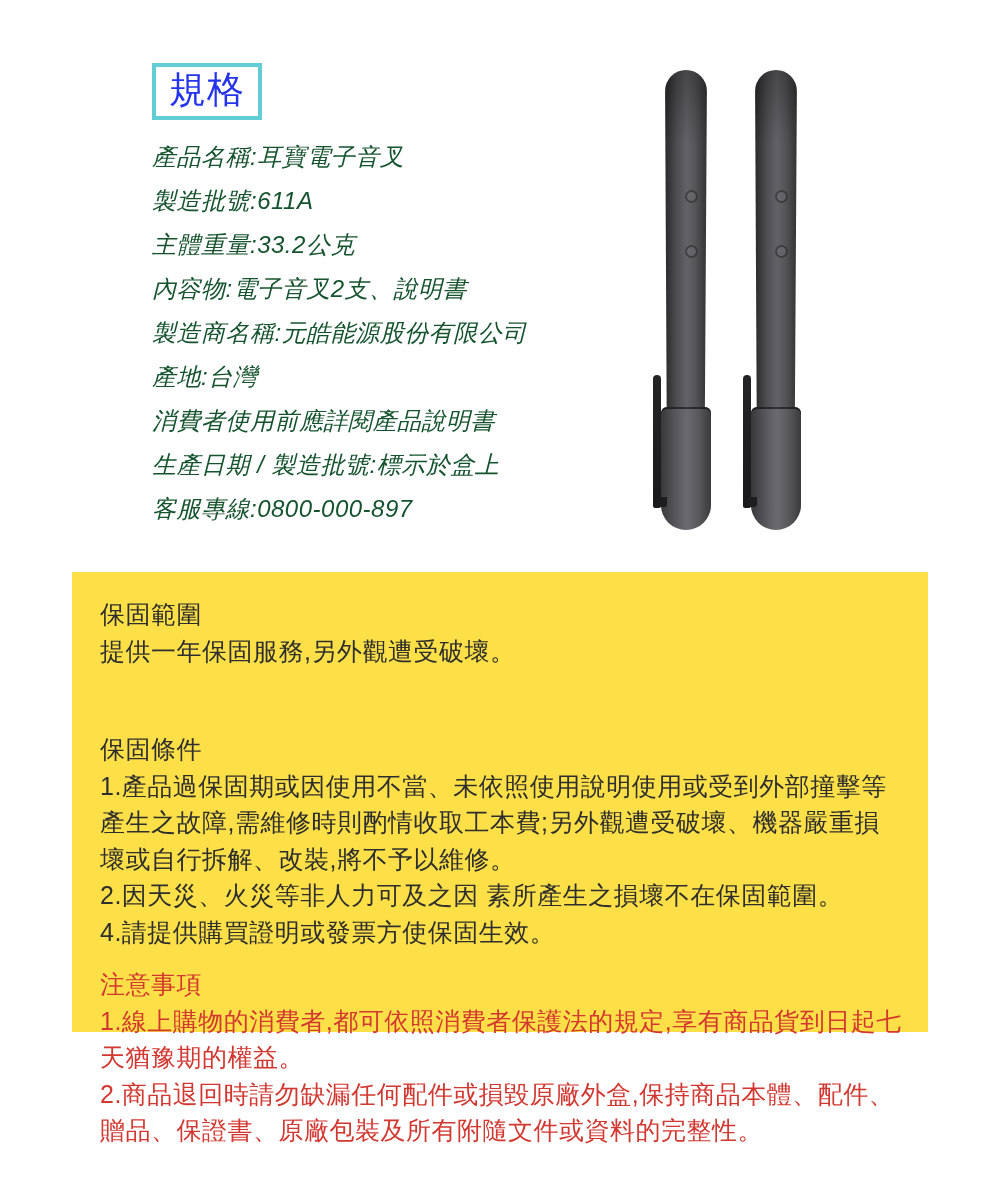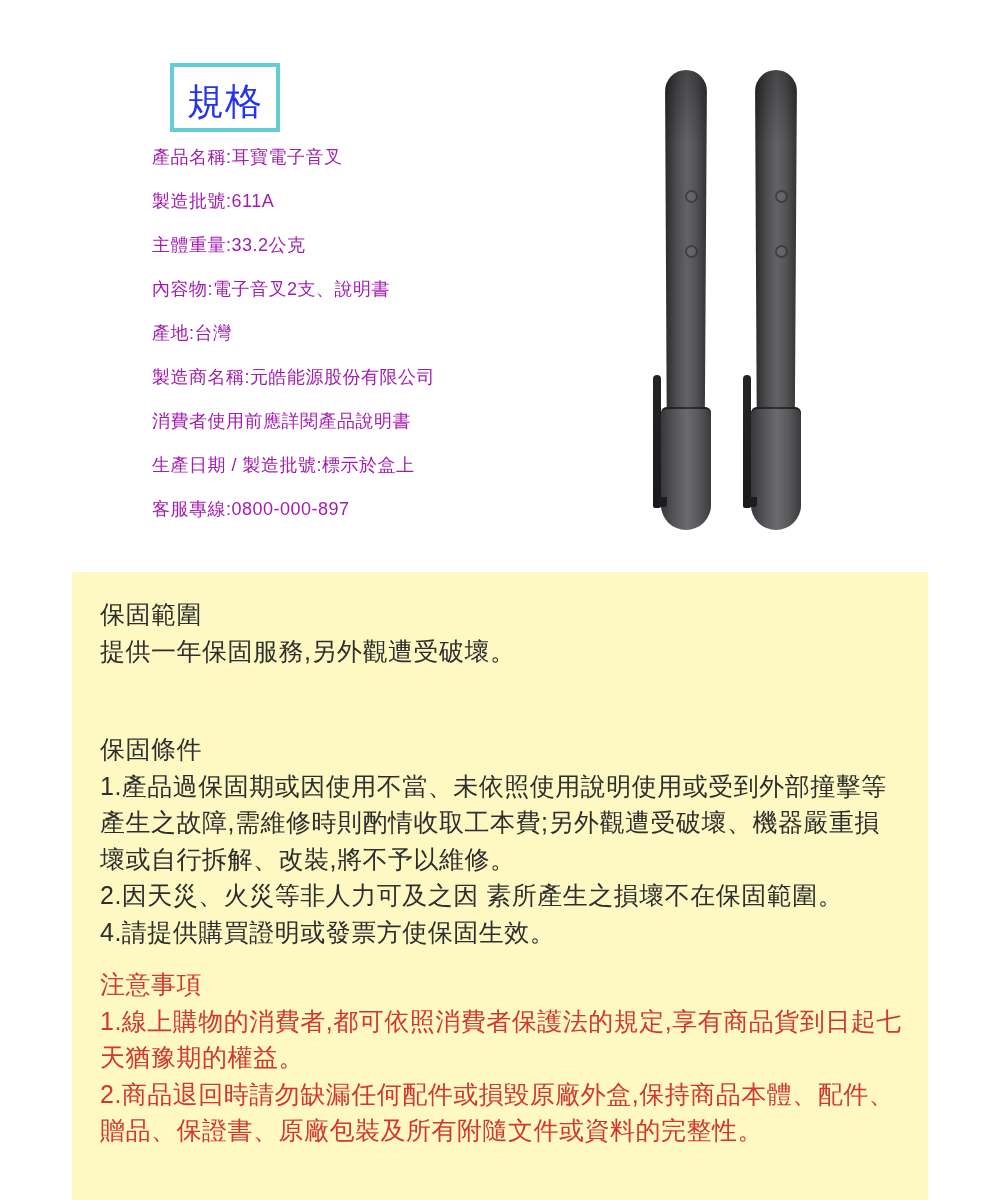--- a/index.html
+++ b/index.html
@@ -15,30 +15,30 @@
   
   .spec-title {
     position: absolute;
     left: 152px;
     top: 63px;
     border: 4px solid #62cdd4;
     color: #2433ee;
     background: #ffffff;
     font-size: 37px;
     line-height: 1.1;
-    padding: 15px 13px 5px;
+    padding: 3px 13px 5px;
     letter-spacing: 1px;
-    margin-left: 18px;
   }
   .spec-rows {
     position: absolute;
     left: 152px;
     top: 135px;
-    font-size: 18px;
-    color: #a21caf;
+    font-size: 24px;
+    color: #14532d;
+    font-style: italic;
   }
   .spec-rows p {
     margin: 0;
     line-height: 44px;
     white-space: nowrap;
     letter-spacing: 0.5px;
   }
 
   
   .pen { position: absolute; top: 70px; width: 52px; height: 460px; }
@@ -86,22 +86,22 @@
     left: 6px; bottom: 1px;
     width: 8px; height: 10px;
     background: #1d1d1f;
     border-radius: 0 0 3px 2px;
   }
 
   
   .warranty {
     position: absolute;
     left: 72px; top: 572px;
-    width: 856px; height: 628px;
-    background: #fef9c3;
+    width: 856px; height: 460px;
+    background: #fde047;
     box-sizing: border-box;
     padding: 24px 24px 0 28px;
     font-size: 25px;
     color: #2e2e2e;
   }
   .warranty p {
     margin: 0;
     line-height: 36.5px;
     letter-spacing: 0.5px;
   }
@@ -114,22 +114,22 @@
 
 <div class="page">
 
   <div class="spec-title">規格</div>
 
   <div class="spec-rows">
     <p>產品名稱:耳寶電子音叉</p>
     <p>製造批號:611A</p>
     <p>主體重量:33.2公克</p>
     <p>內容物:電子音叉2支、說明書</p>
+    <p>製造商名稱:元皓能源股份有限公司</p>
     <p>產地:台灣</p>
-    <p>製造商名稱:元皓能源股份有限公司</p>
     <p>消費者使用前應詳閱產品說明書</p>
     <p>生產日期 / 製造批號:標示於盒上</p>
     <p>客服專線:0800-000-897</p>
   </div>
 
   <div class="pen pen-1">
     <div class="pen-body"></div>
     <div class="pen-cap"></div>
     <div class="pen-btn b1"></div>
     <div class="pen-btn b2"></div>

